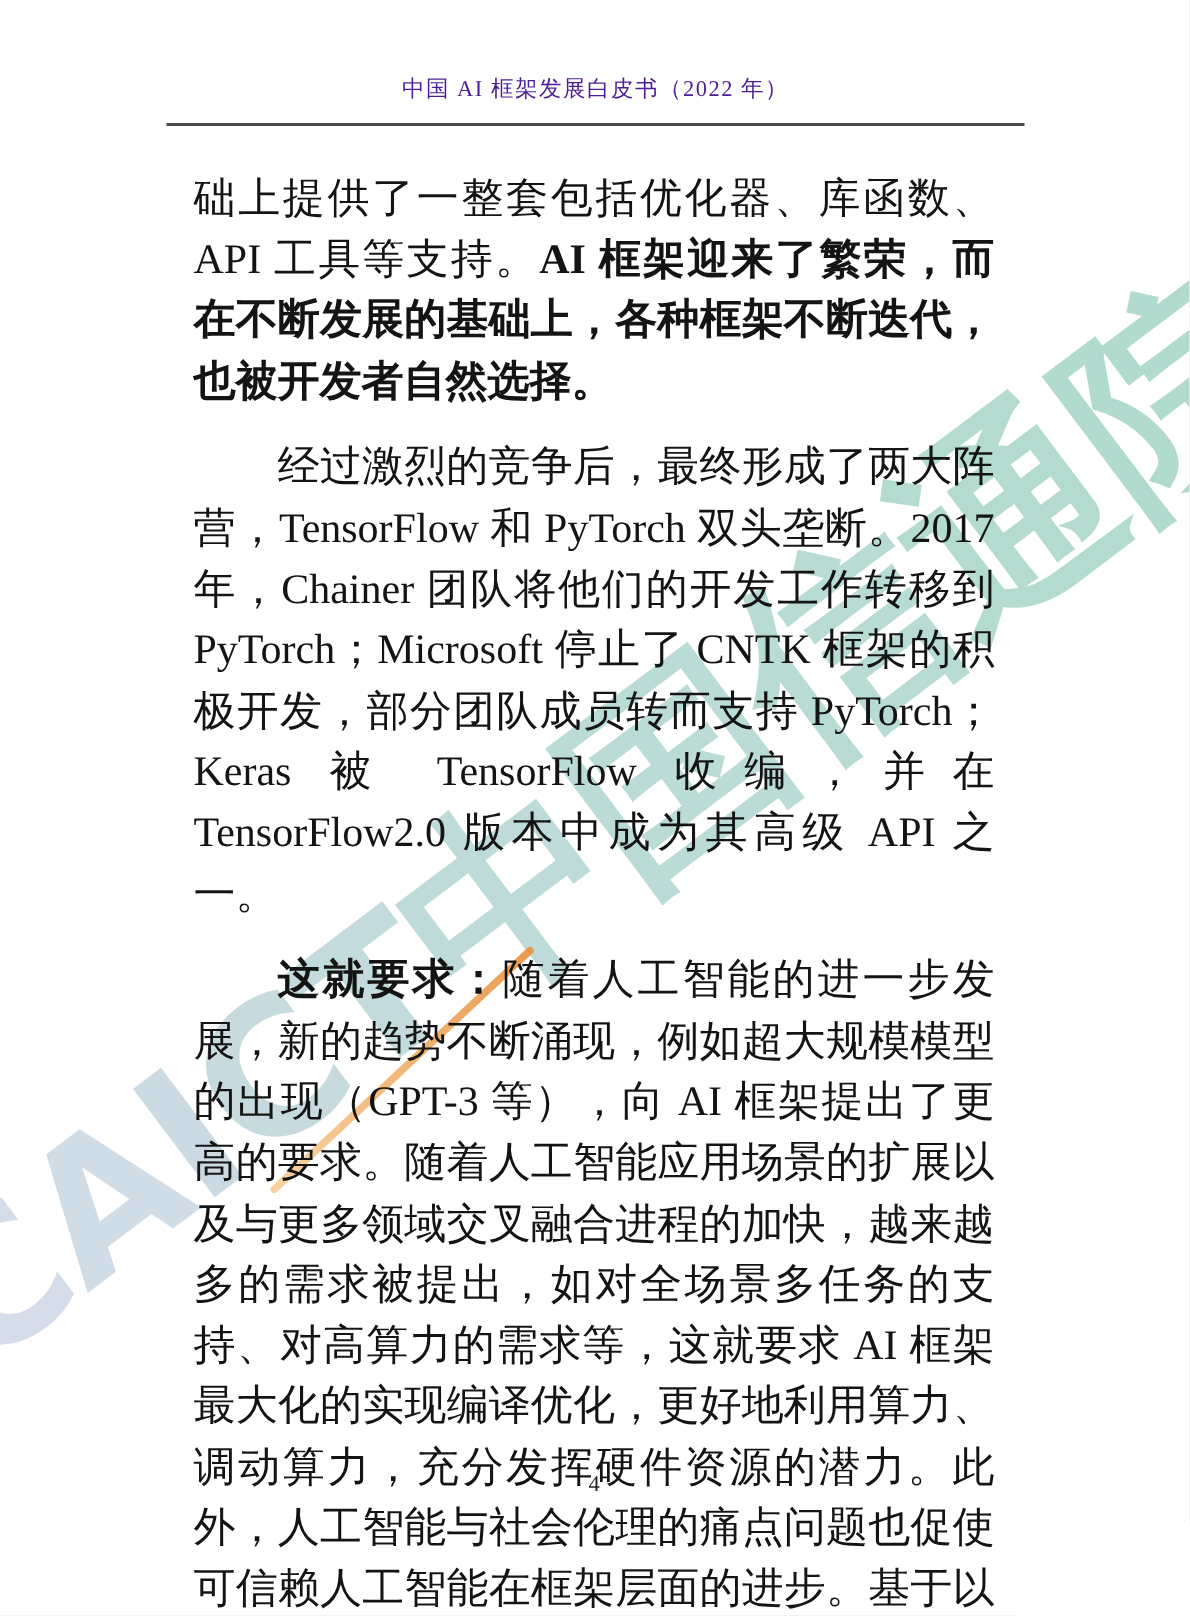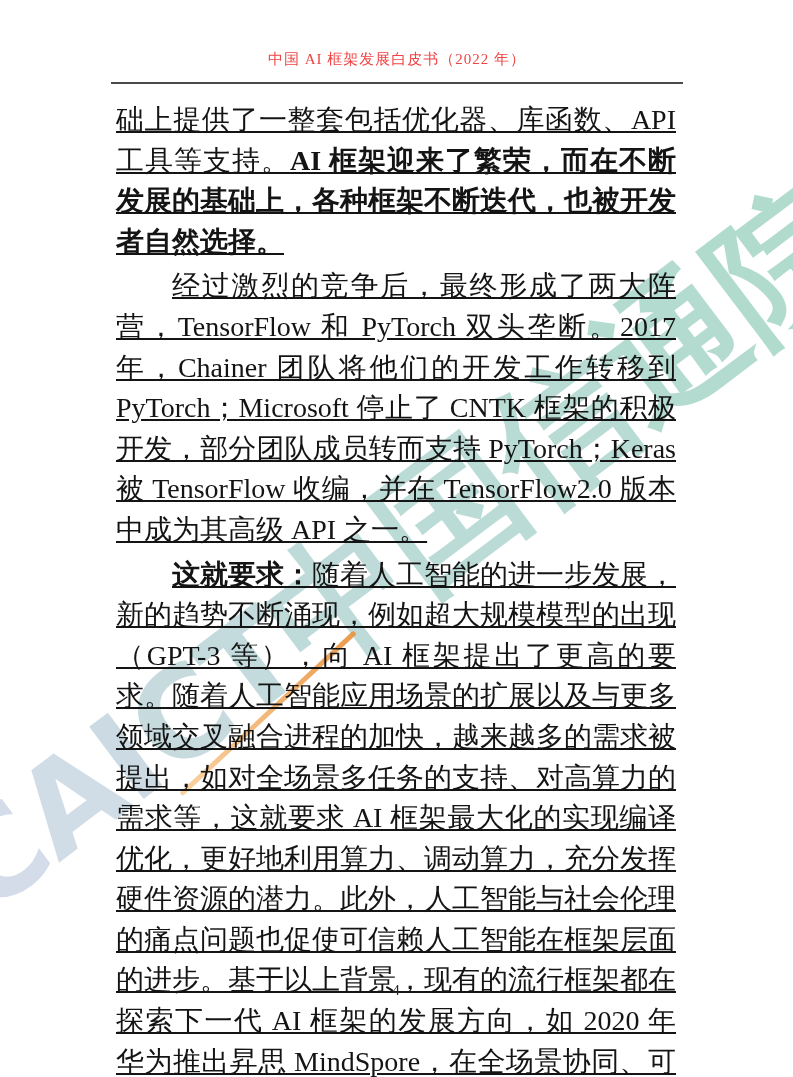--- a/index.html
+++ b/index.html
@@ -42,35 +42,35 @@
   .hdr{
     position:absolute;
     top:50px;left:111px;width:572px;
     text-align:center;
     border-bottom:2px solid #4a4a4a;
     padding-bottom:13px;
     z-index:1;
   }
   .hdr-title{
     font-size:15px;
-    color:#ef4444;
+    color:#4c1d95;
     letter-spacing:1px;
   }
   
   .content{
     position:absolute;
     top:96px;left:112px;width:568px;
     font-size:28px;
     line-height:40.6px;
     color:#141414;
     text-align:justify;
     text-justify:inter-ideograph;
     z-index:1;
   }
-  .para{margin:4px;text-indent:2em;text-decoration:underline;}
+  .para{margin:17px;text-indent:2em;}
   .para.no-indent{text-indent:0;}
   .run.bold{font-weight:700;}
   
   .ftr{
     position:absolute;
     top:982px;left:112px;width:568px;
     text-align:center;
     font-size:15px;
     color:#222222;
     z-index:1;

